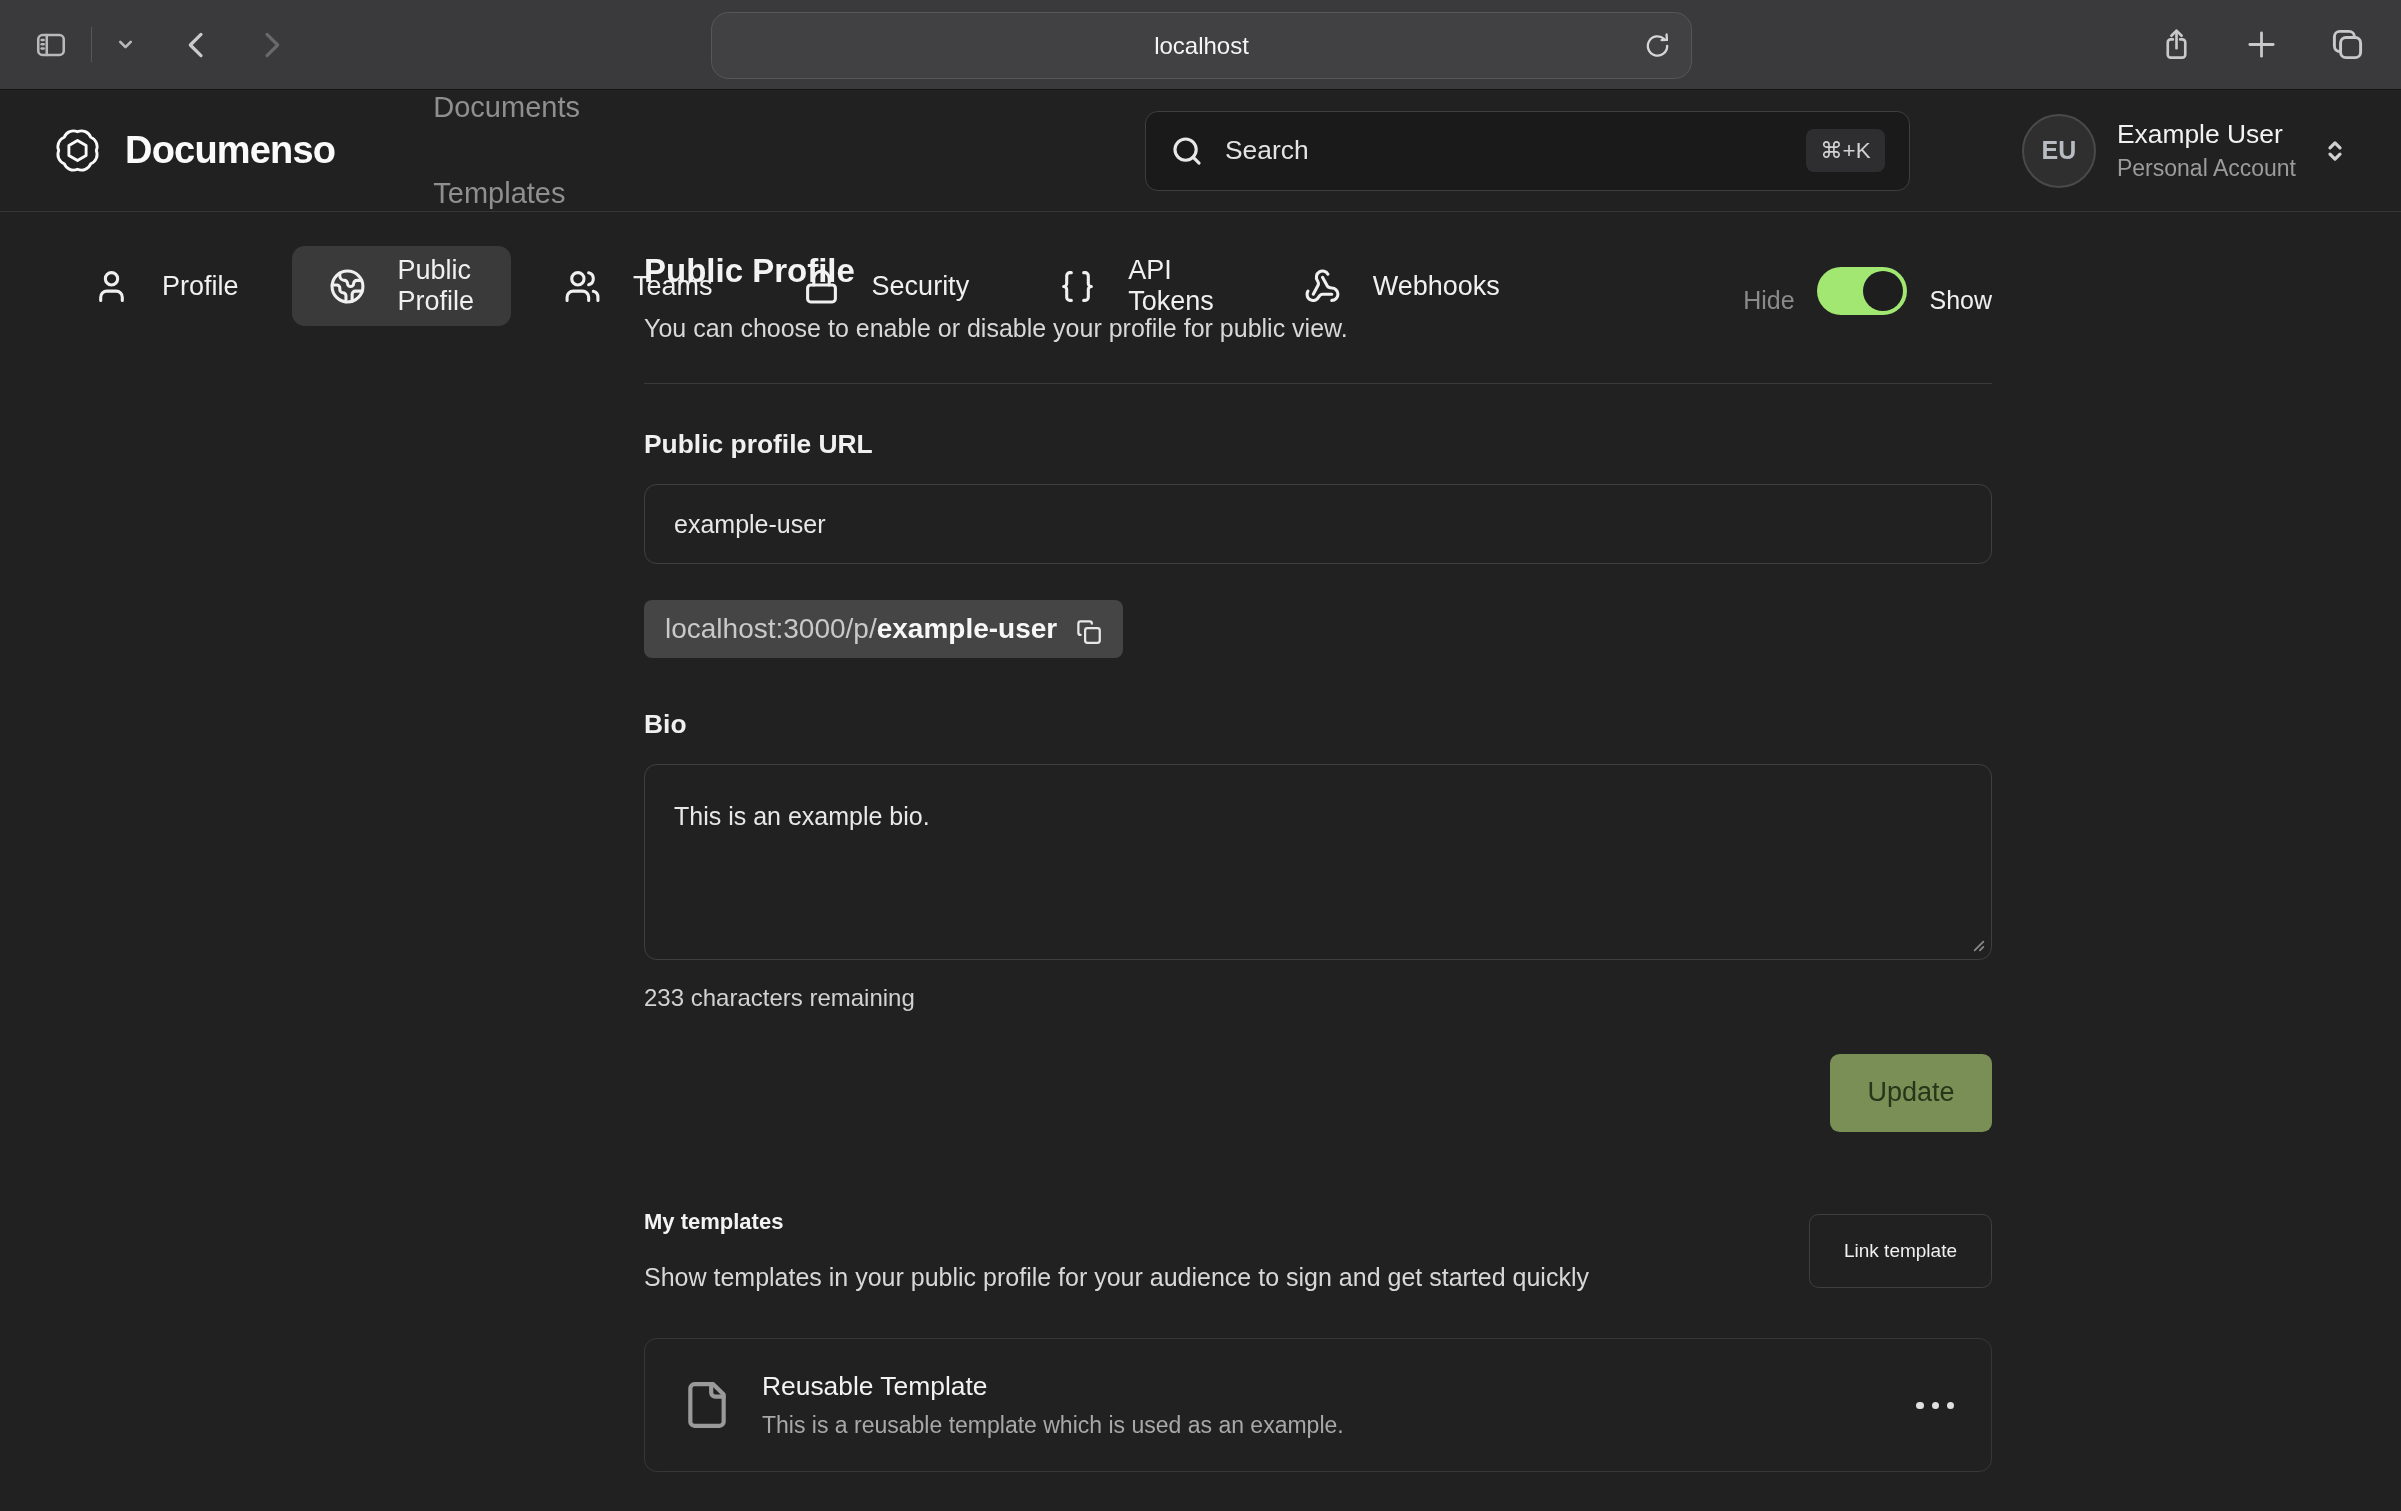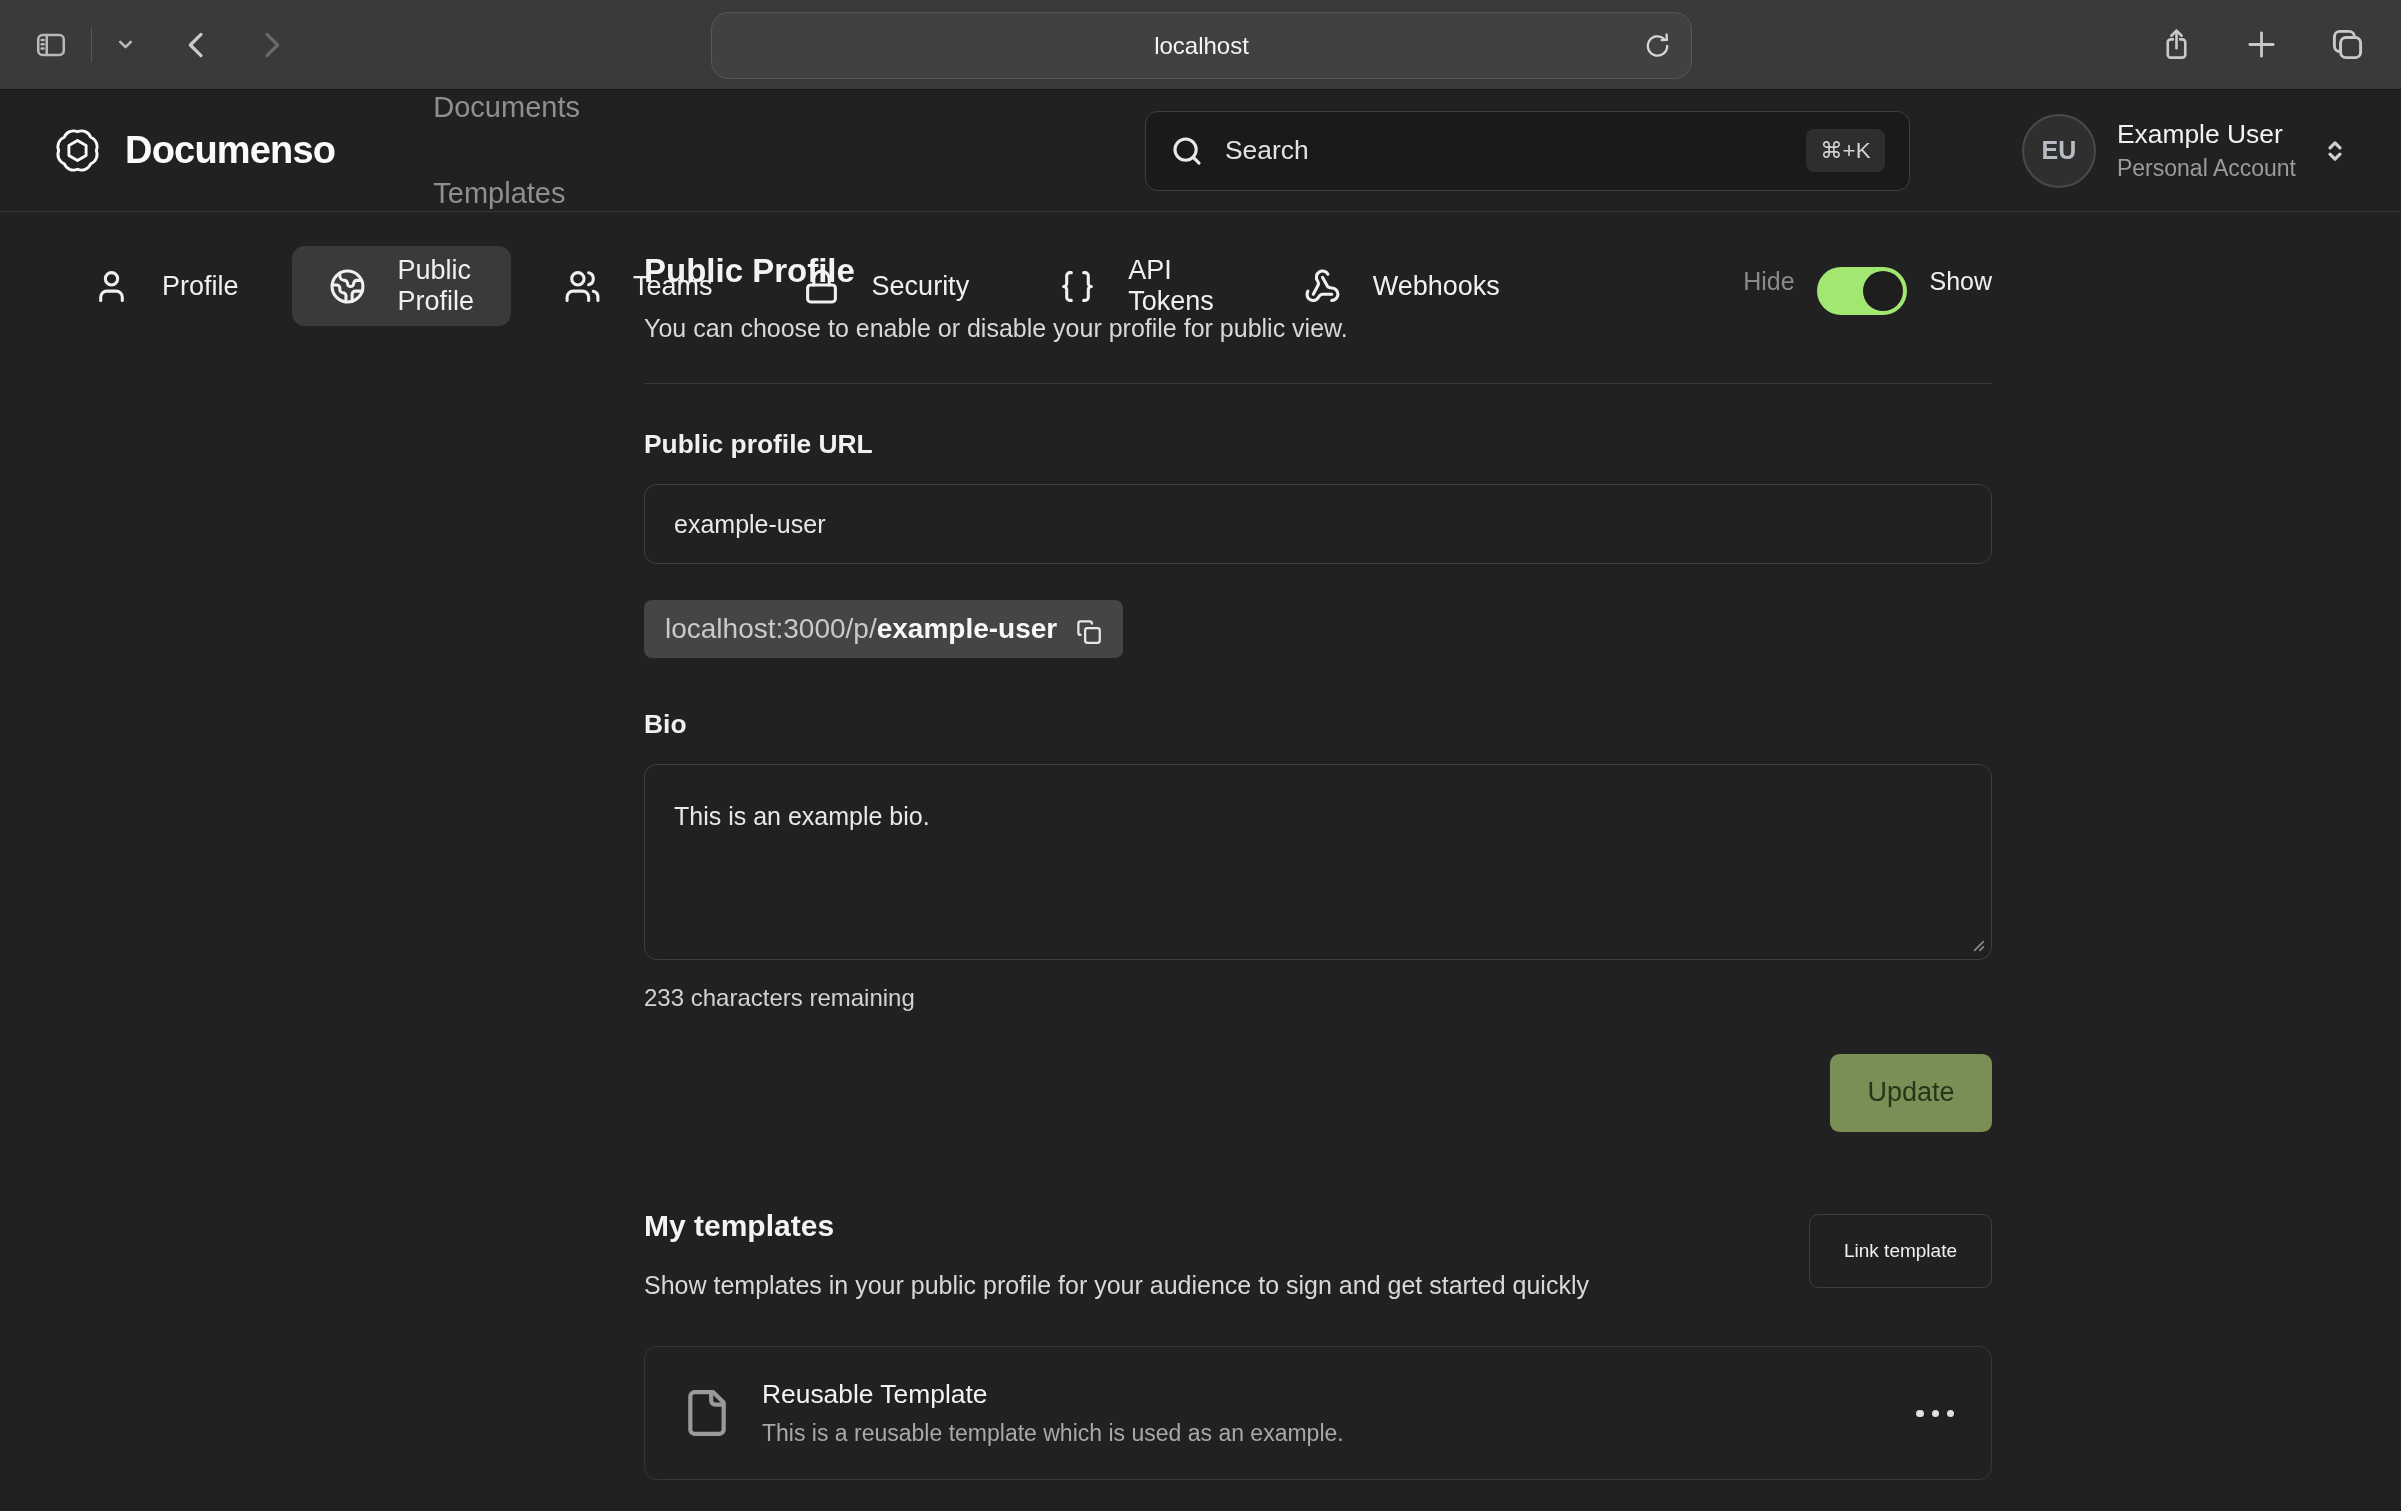--- a/index.html
+++ b/index.html
@@ -81,21 +81,21 @@
   }
   .side-item .side-icon{ color:#f0f0f0; flex:none; }
   .side-item.active{ background:#3a3a3a; }
 
   .main{ margin-left:60px; width:1348px; padding-top:6.4px; }
 
   .section-head{ display:flex; justify-content:space-between; align-items:flex-start; }
   .page-title{ font-size:33px; font-weight:600; color:#f3f3f3; }
   .page-desc{ margin-top:24px; font-size:25px; color:#d8d8d8; }
 
-  .toggle-row{ display:flex; align-items:flex-start; gap:22.4px; margin-top:14.4px; }
+  .toggle-row{ display:flex; align-items:flex-end; gap:22.4px; margin-top:14.4px; }
   .toggle-label-off{ font-size:25px; color:#8a8a8a; }
   .toggle-label-on{ font-size:25px; color:#f0f0f0; }
   .switch{
     width:90px; height:48px; border-radius:24px;
     background:#a2e771; position:relative; cursor:pointer; flex:none;
   }
   .switch-knob{
     position:absolute; top:4px; right:4px; width:40px; height:40px;
     border-radius:50%; background:#1e1e1e;
   }
@@ -130,21 +130,21 @@
 
   .update-row{ margin-top:42px; display:flex; justify-content:flex-end; }
   .update-btn{
     width:162px; height:78px; border:none; border-radius:9.6px;
     background:#798f55; color:#263619;
     font-family:inherit; font-size:27px; font-weight:500; cursor:pointer;
   }
 
   .templates-section{ margin-top:77px; }
   .templates-head{ display:flex; justify-content:space-between; align-items:flex-start; }
-  .templates-title{ font-size:30px; font-weight:600; color:#f3f3f3; }
+  .templates-title{ font-size:22px; font-weight:600; color:#f3f3f3; }
   .templates-desc{
     margin-top:24px; font-size:25px; color:#d8d8d8;
     max-width:1072px; line-height:1.45;
   }
   .link-template-btn{
     margin-top:5px; height:74px; padding:0 34px;
     background:transparent; border:1.6px solid #3f3f3f; border-radius:9.6px;
     font-family:inherit; font-size:19px; font-weight:500; color:#f0f0f0; cursor:pointer;
   }
   .template-card{

